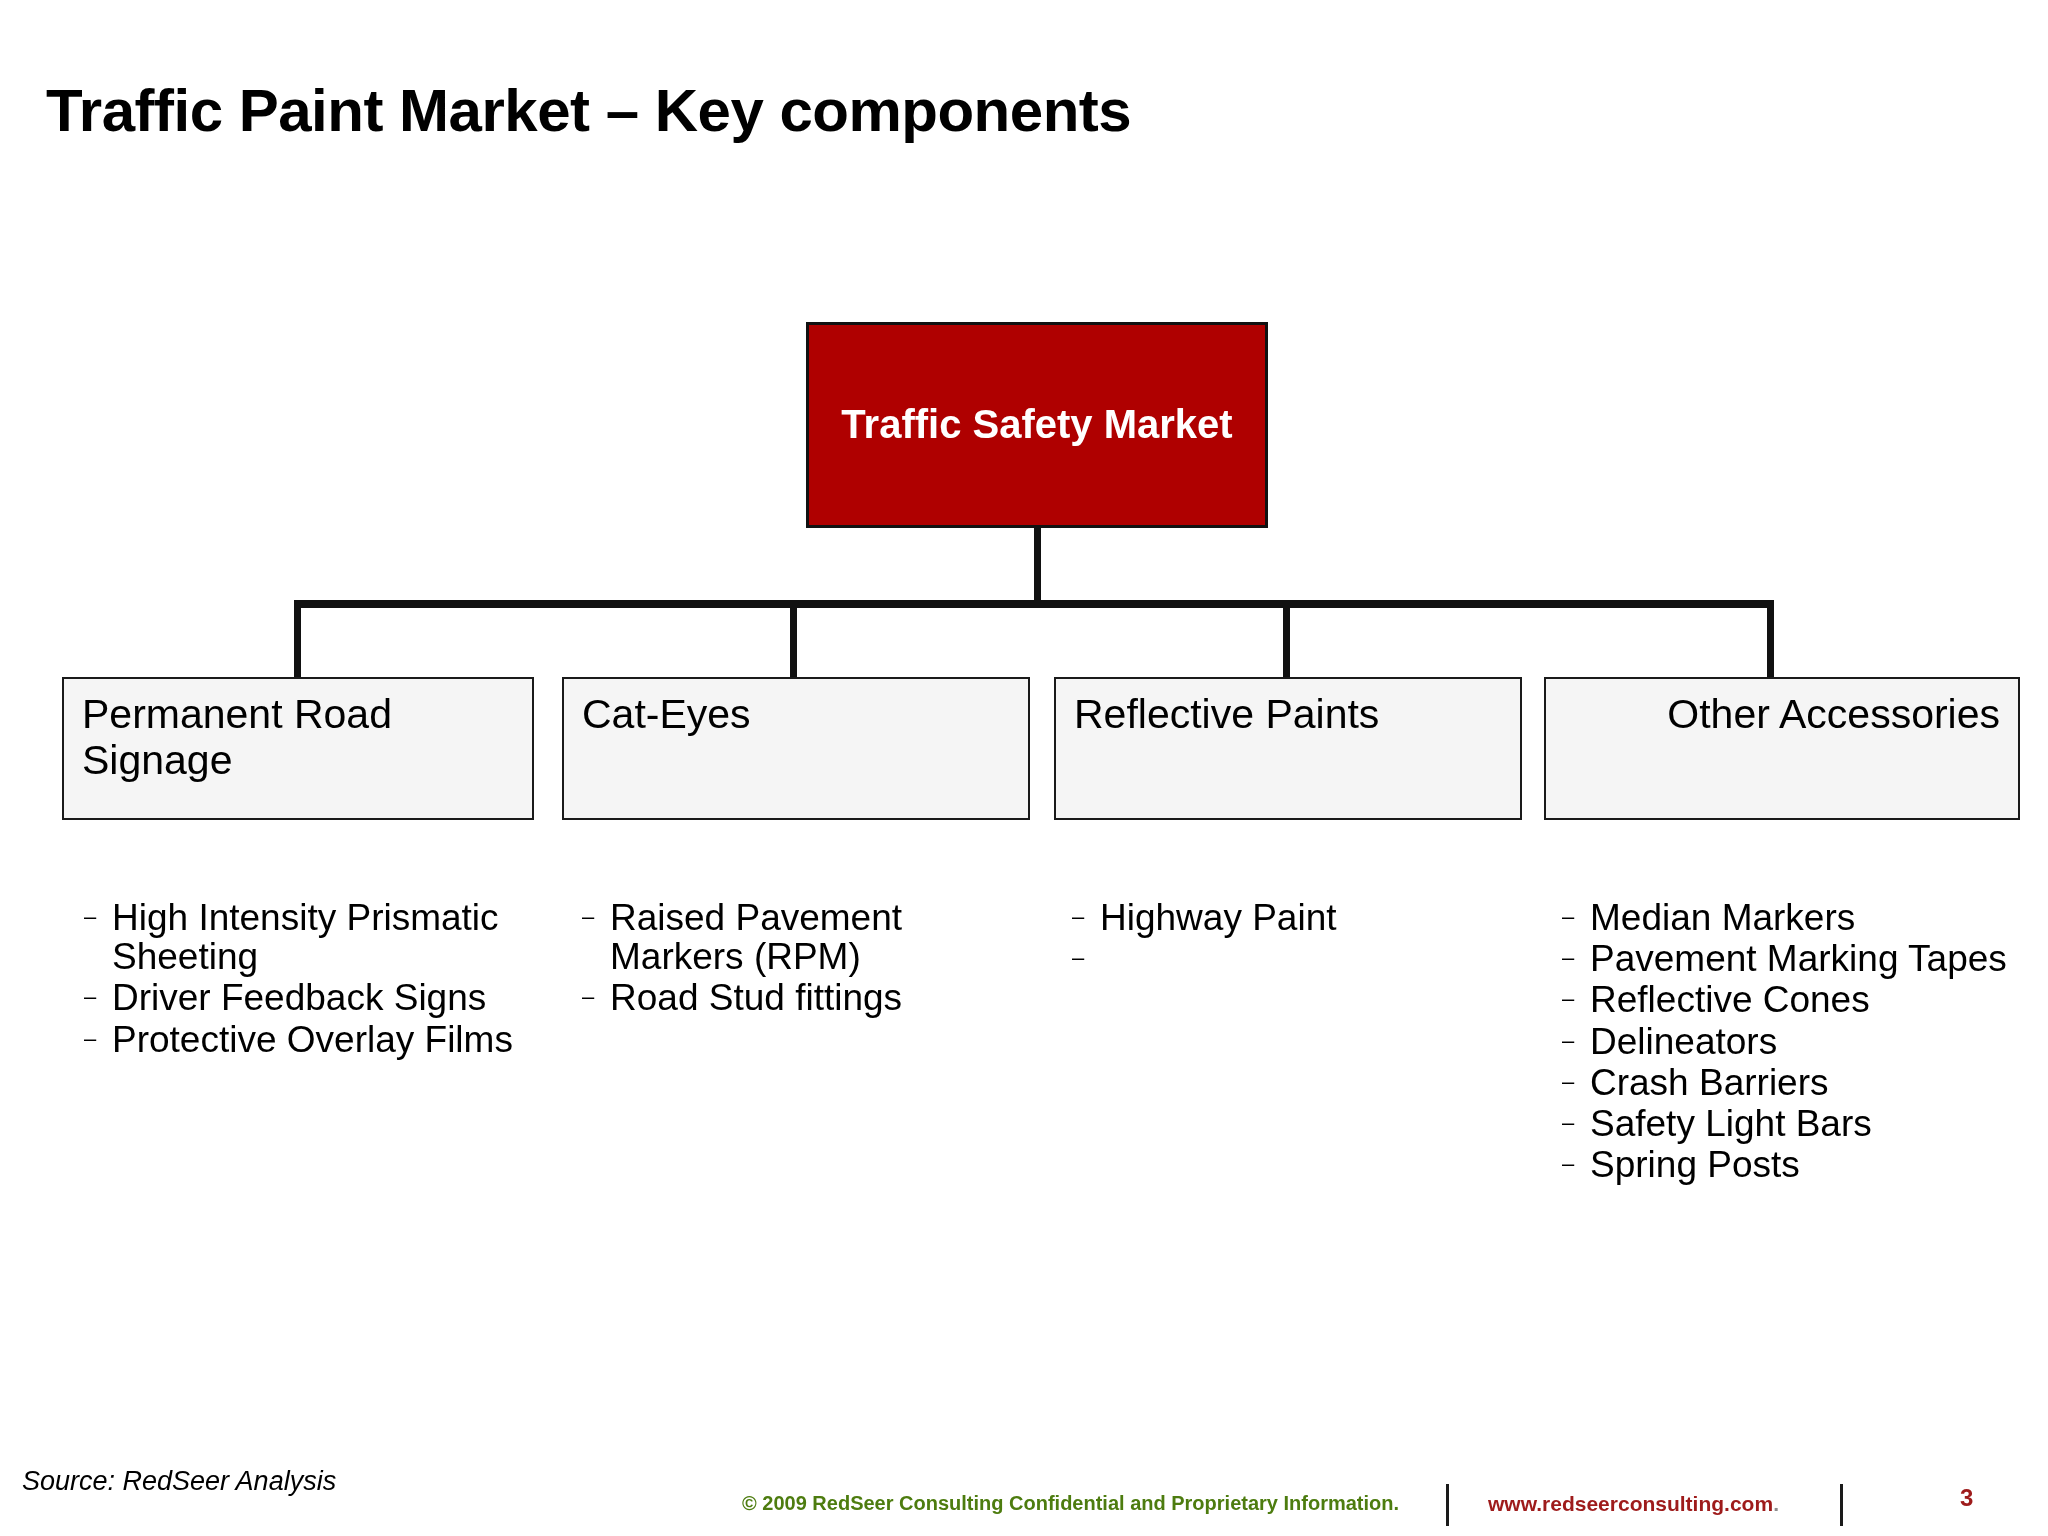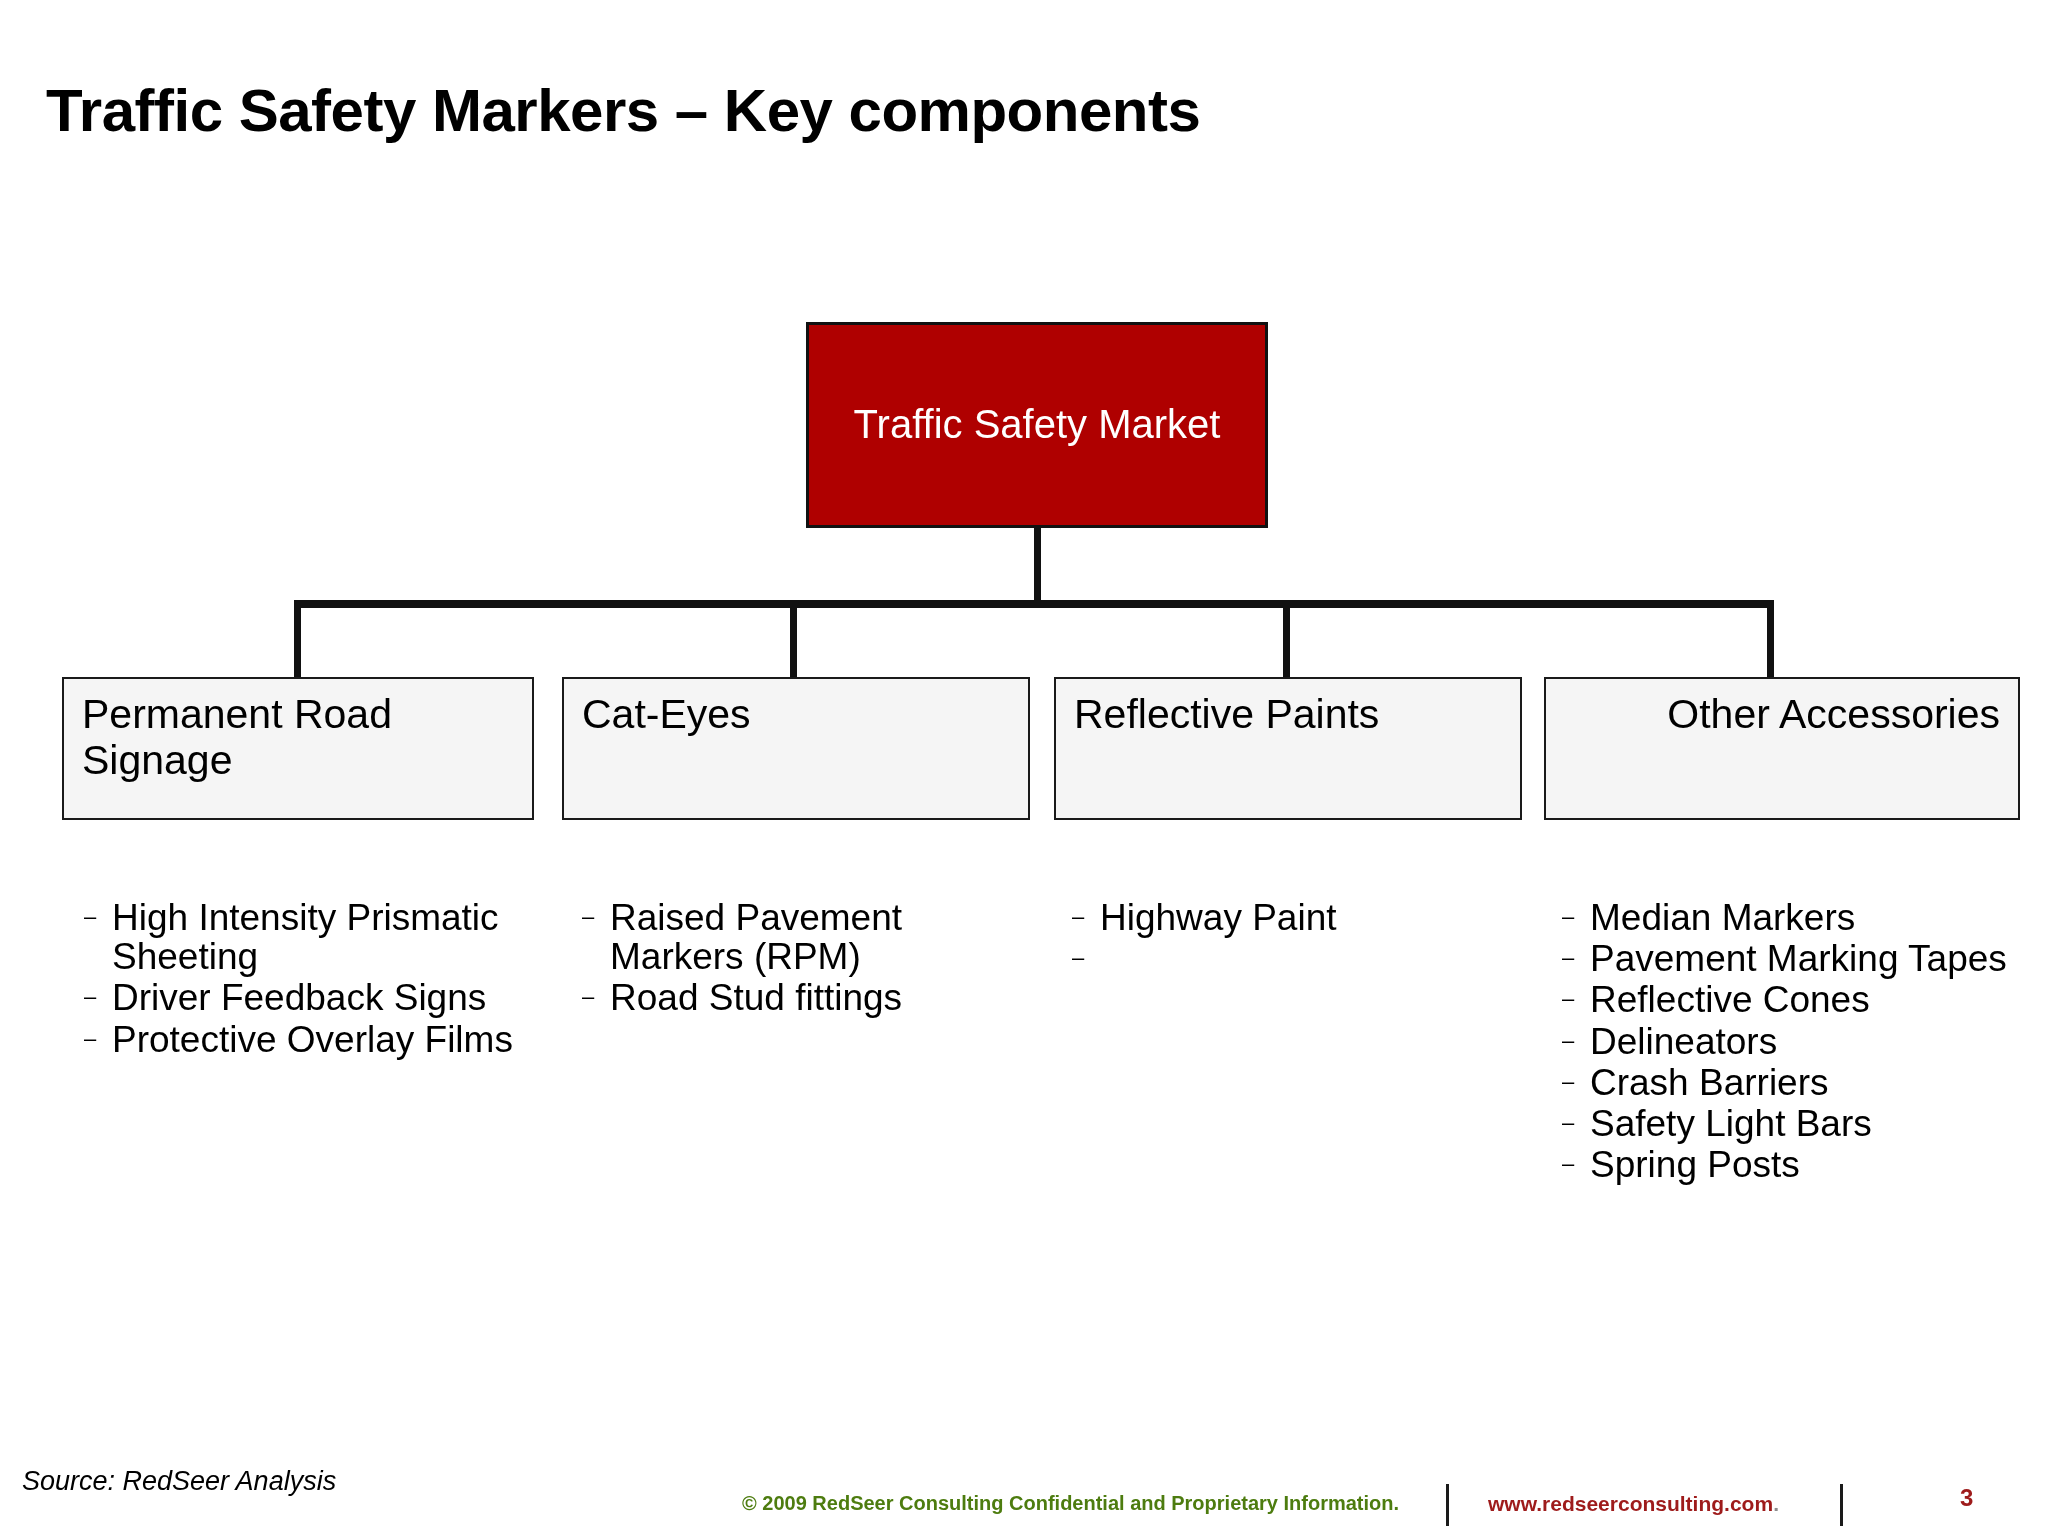--- a/index.html
+++ b/index.html
@@ -40,21 +40,21 @@
     border: 3px solid #111111;
     box-sizing: border-box;
     display: flex;
     align-items: center;
     justify-content: center;
     text-align: center;
   }
   .root-node-label {
     color: #ffffff;
     font-size: 40px;
-    font-weight: normal;
+    font-weight: bold;
     line-height: 1.28;
     padding: 0 18px;
   }
 
   
   .connector {
     position: absolute;
     background: #111111;
   }
   .conn-stem {            
@@ -172,21 +172,21 @@
     left: 1960px;
     top: 1484px;
     font-size: 24px;
     font-weight: bold;
     color: #9E1B1B;
   }
 </style>
 </head>
 <body>
 
-<div class="slide-title">Traffic Safety Markers – Key components</div>
+<div class="slide-title">Traffic Paint Market – Key components</div>
 
 <div class="connector conn-stem"></div>
 <div class="connector conn-bus"></div>
 <div class="connector conn-drop conn-drop-1"></div>
 <div class="connector conn-drop conn-drop-2"></div>
 <div class="connector conn-drop conn-drop-3"></div>
 <div class="connector conn-drop conn-drop-4"></div>
 
 <div class="root-node">
   <span class="root-node-label">Traffic Safety Market</span>

